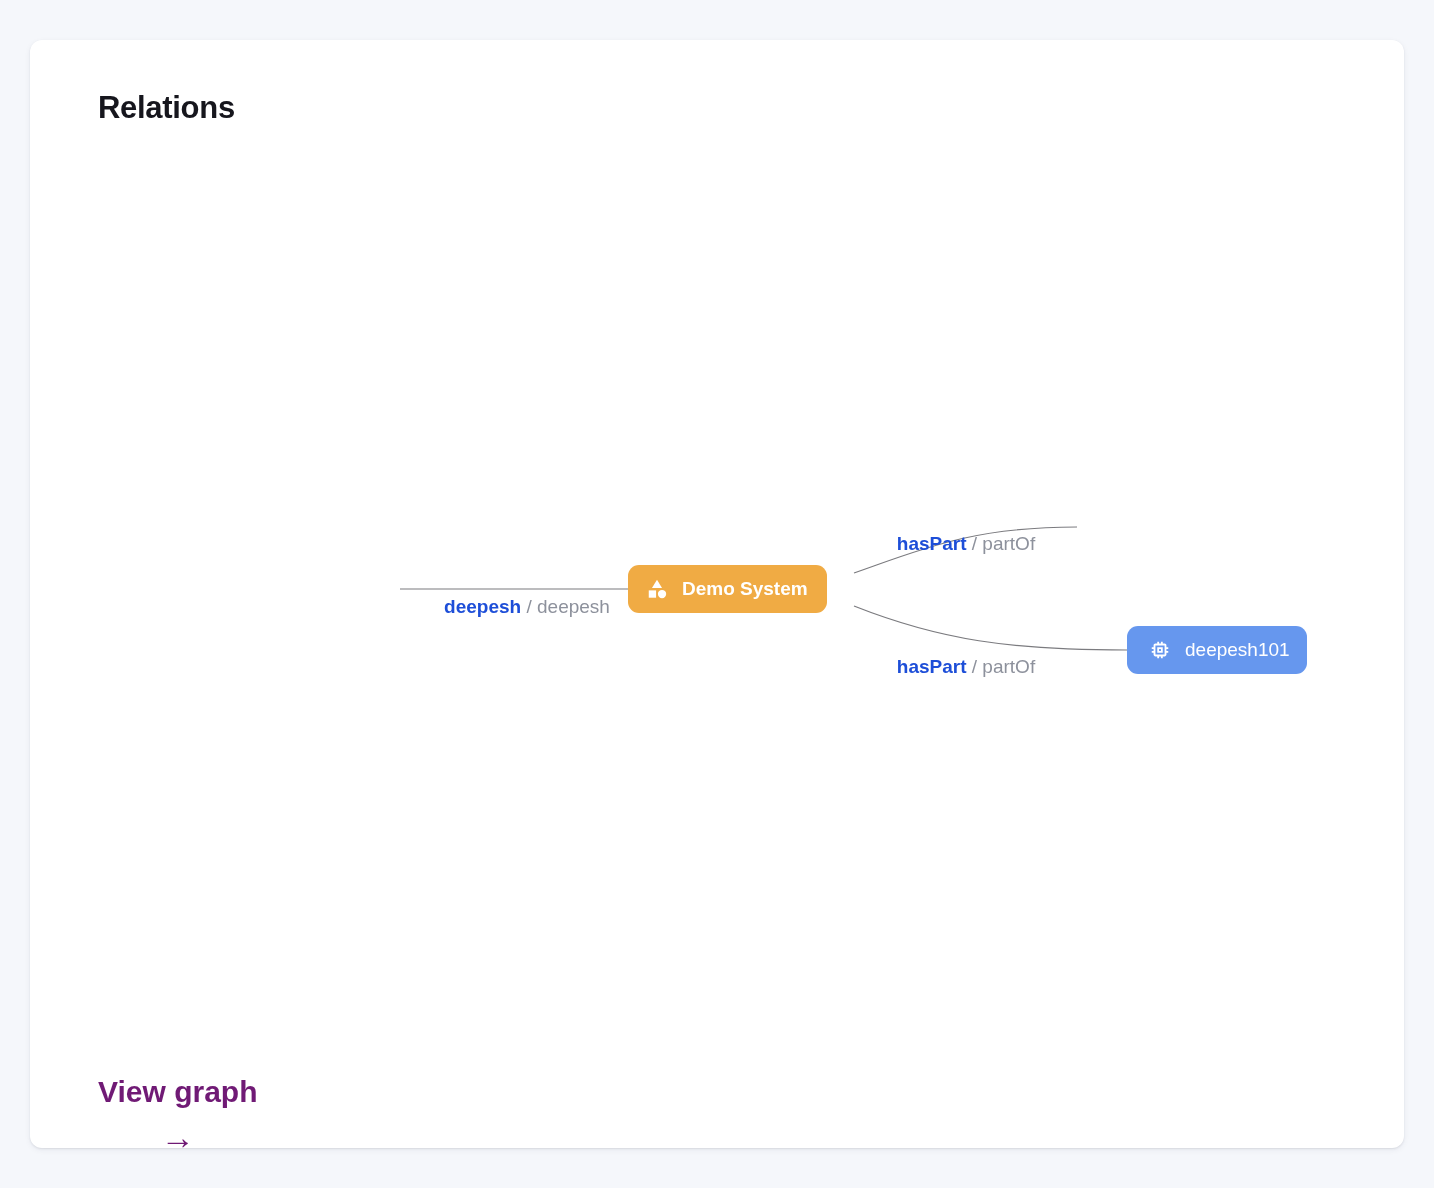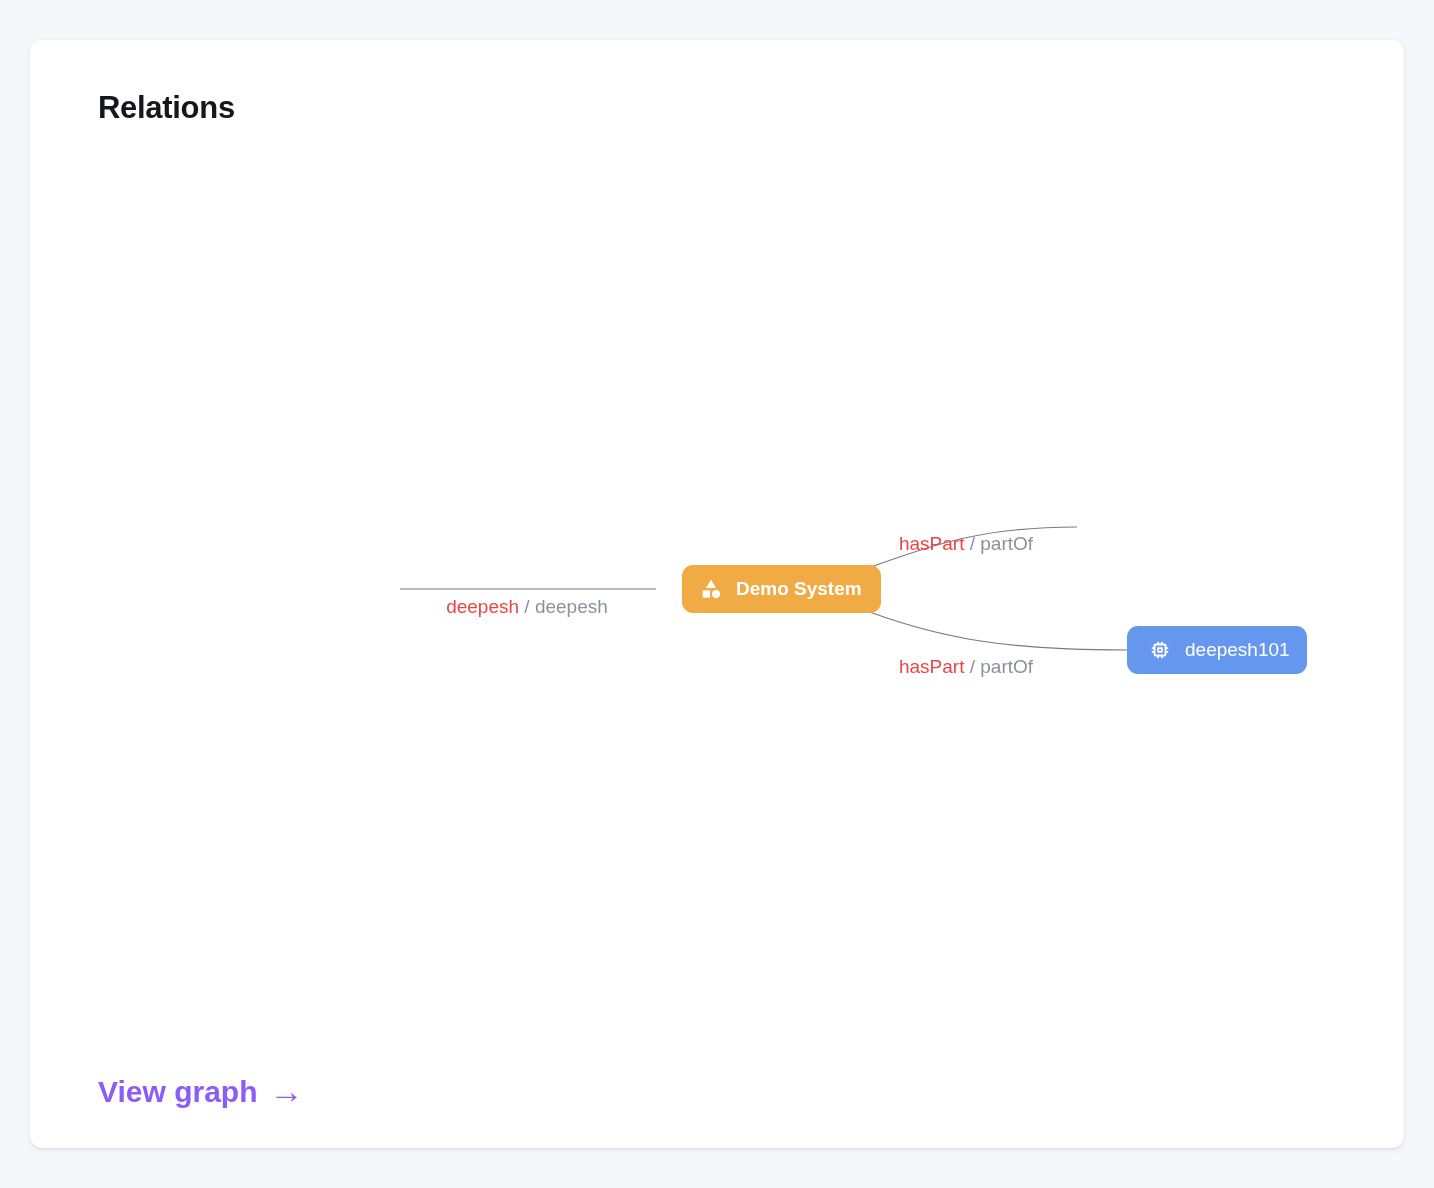--- a/index.html
+++ b/index.html
@@ -68,37 +68,38 @@
   #node-system    { left: 656px;  top: 565px; width: 199px; padding: 0 18px; }
   #node-service   { left: 1077px; top: 503px; width: 275px; }
   #node-component { left: 1127px; top: 626px; width: 180px; }
 
   .edge-label {
     position: absolute;
     transform: translateX(-50%);
     font-size: 19px;
     white-space: nowrap;
   }
-  .edge-label .primary { color: #ef4444; }
+  .edge-label .primary { color: #1d4ed8; font-weight: bold; }
   .edge-label .sep, .edge-label .secondary { color: #8d919c; }
   #edge-label-owner { left: 527px; top: 596px; }
   #edge-label-haspart-1 { left: 966px; top: 533px; }
   #edge-label-haspart-2 { left: 966px; top: 656px; }
 
   .footer-link {
     position: absolute;
     left: 68px; top: 1035px;
     display: inline-flex;
     align-items: center;
     gap: 12px;
     font-size: 30px;
     font-weight: 700;
-    color: #8b5cf6;
+    color: #701a75;
     text-decoration: none;
     cursor: pointer;
+    flex-direction: column;
   }
   .footer-link .arrow {
     font-weight: 400;
     font-size: 34px;
     line-height: 1;
     position: relative;
     top: -1px;
   }
 </style>
 </head>
@@ -111,21 +112,21 @@
 
     <div class="canvas">
 
       <svg class="edges" width="1374" height="1108" viewBox="30 40 1374 1108">
         <path d="M 400 589 L 656 589"></path>
         <path d="M 854 573 C 920 550 970 527 1077 527"></path>
         <path d="M 854 606 C 940 640 1010 650 1127 650"></path>
       </svg>
 
 
-      <div class="node orange" id="node-system" style="left:652px; top:525px;">
+      <div class="node orange" id="node-system" style="left:598px; top:525px;">
         <span class="nicon">
           <svg viewBox="0 0 24 24">
               <path d="M12 2l-5.5 9h11L12 2z"></path>
               <circle cx="17.5" cy="17.5" r="4.5"></circle>
               <path d="M3 13.5h8v8H3v-8z"></path>
             </svg>
         </span>
         <span class="nlabel">Demo System</span>
       </div>
 

